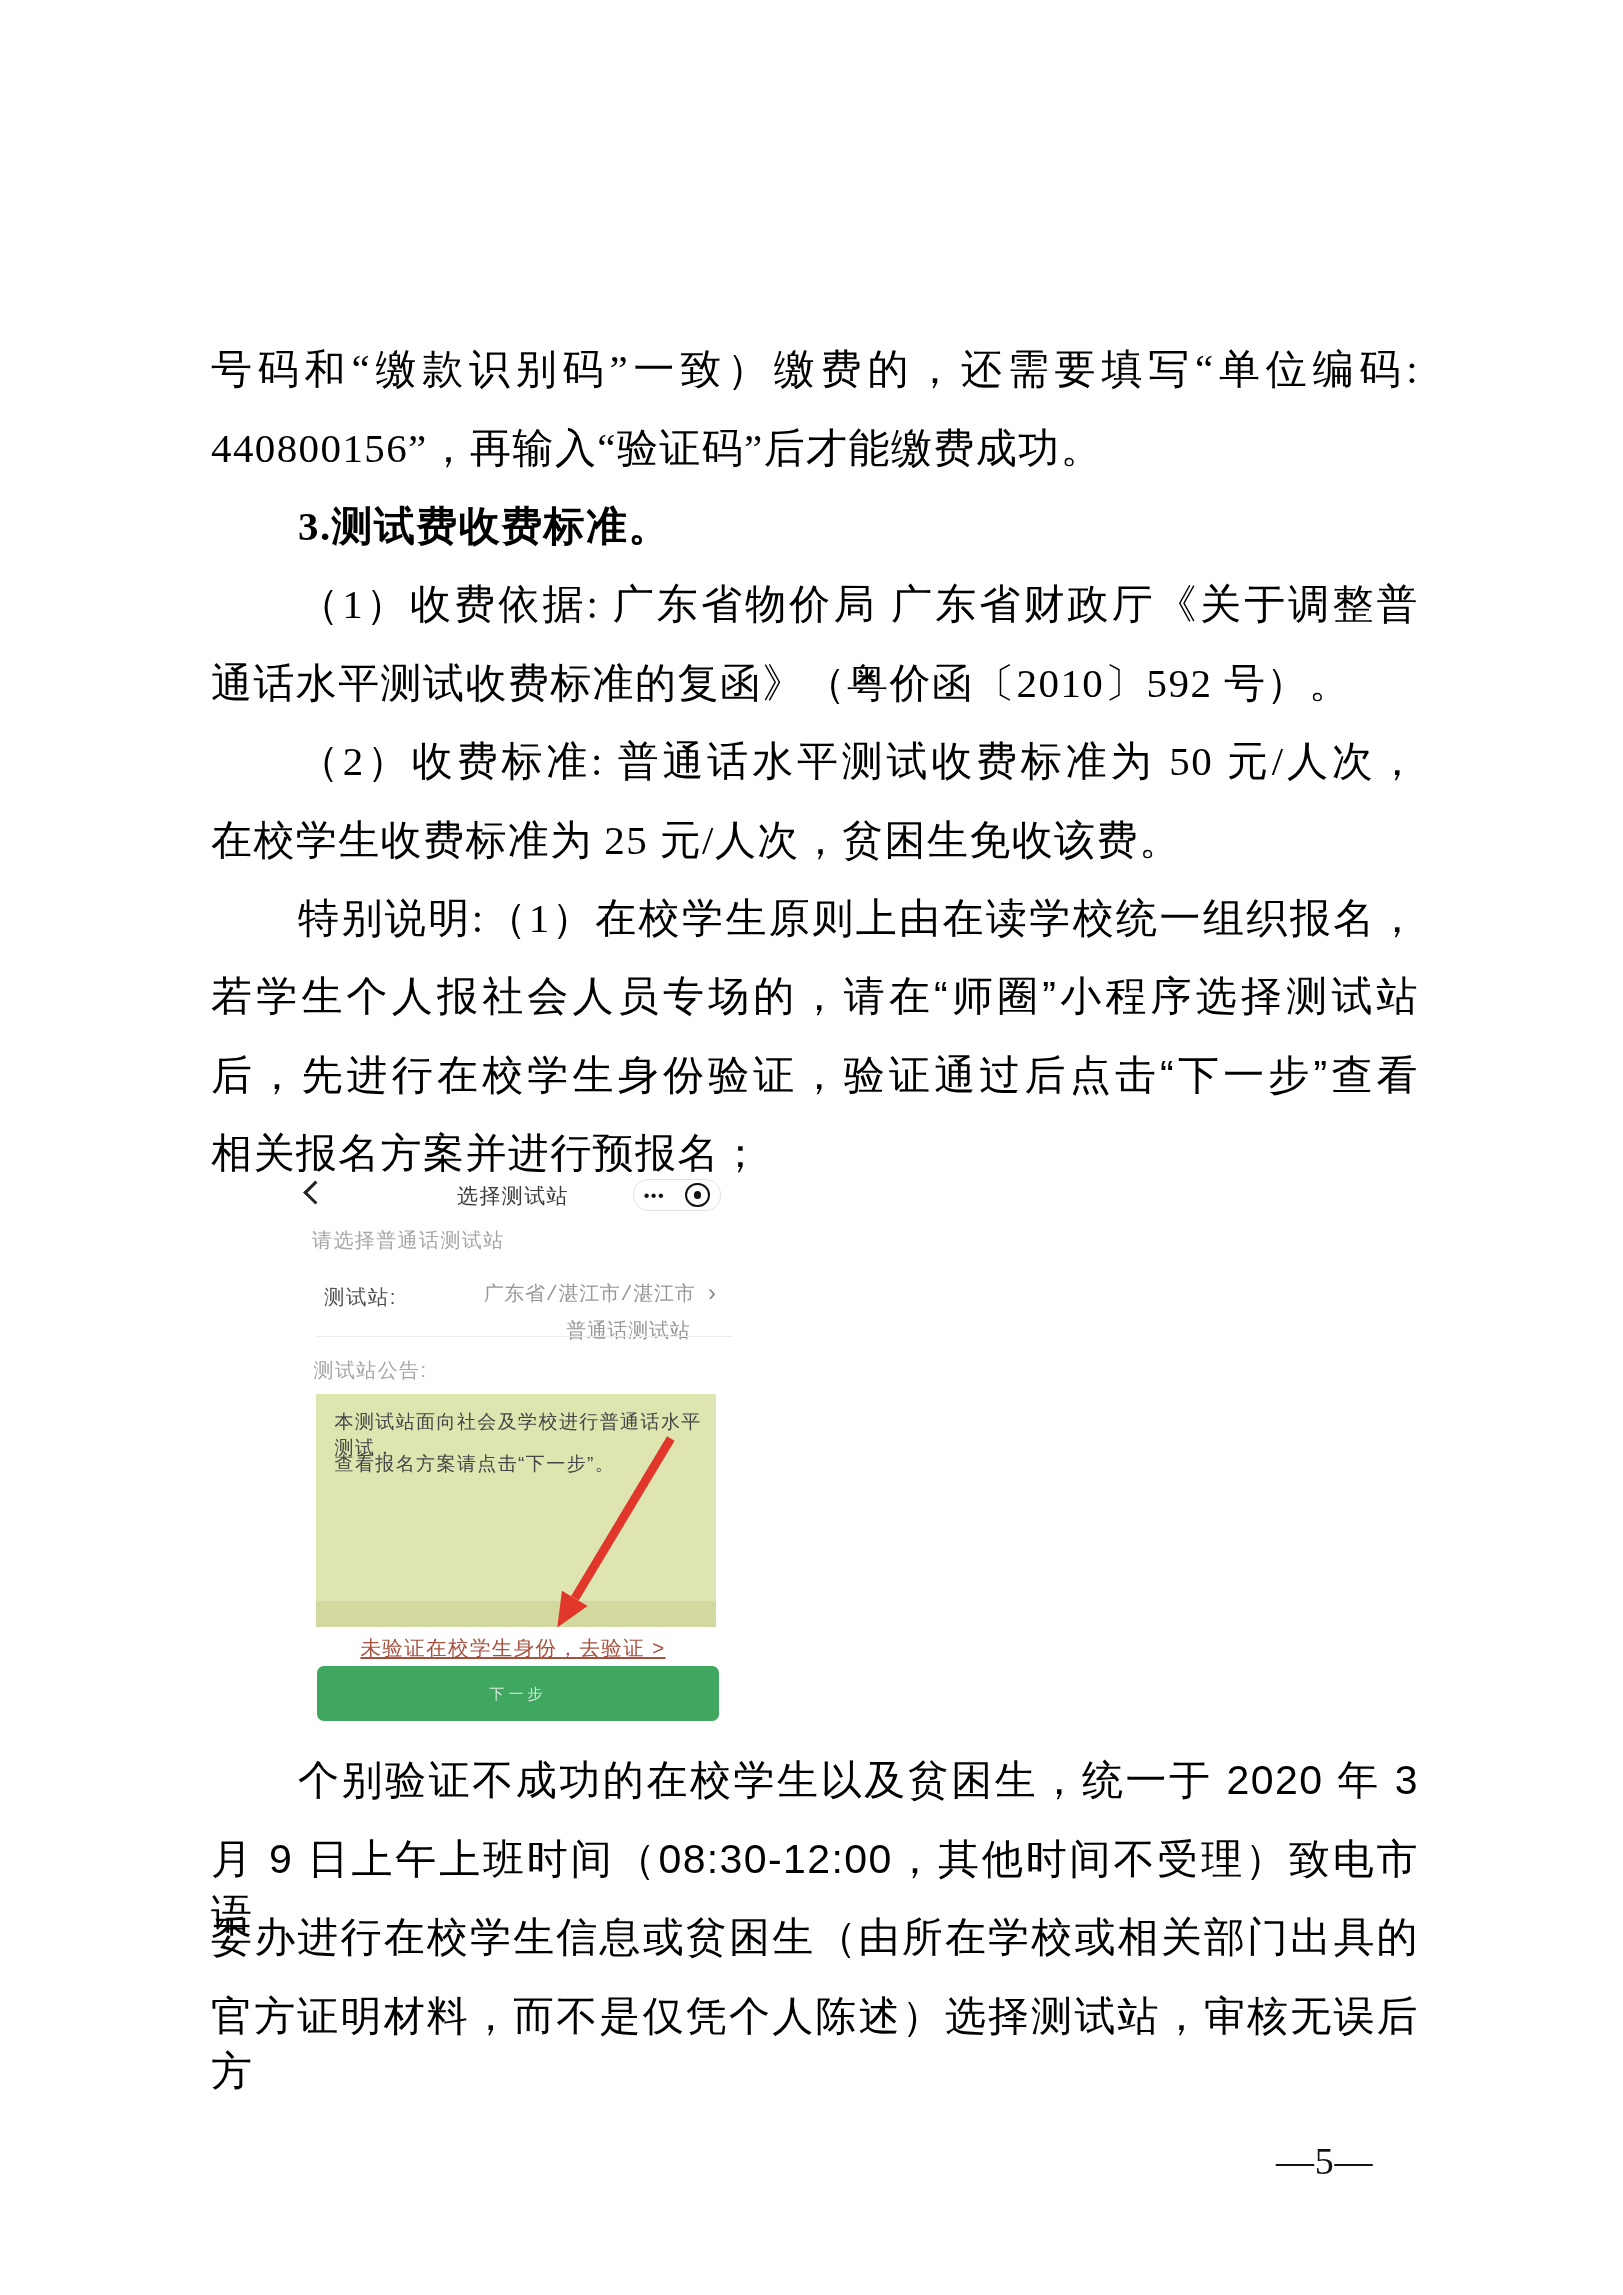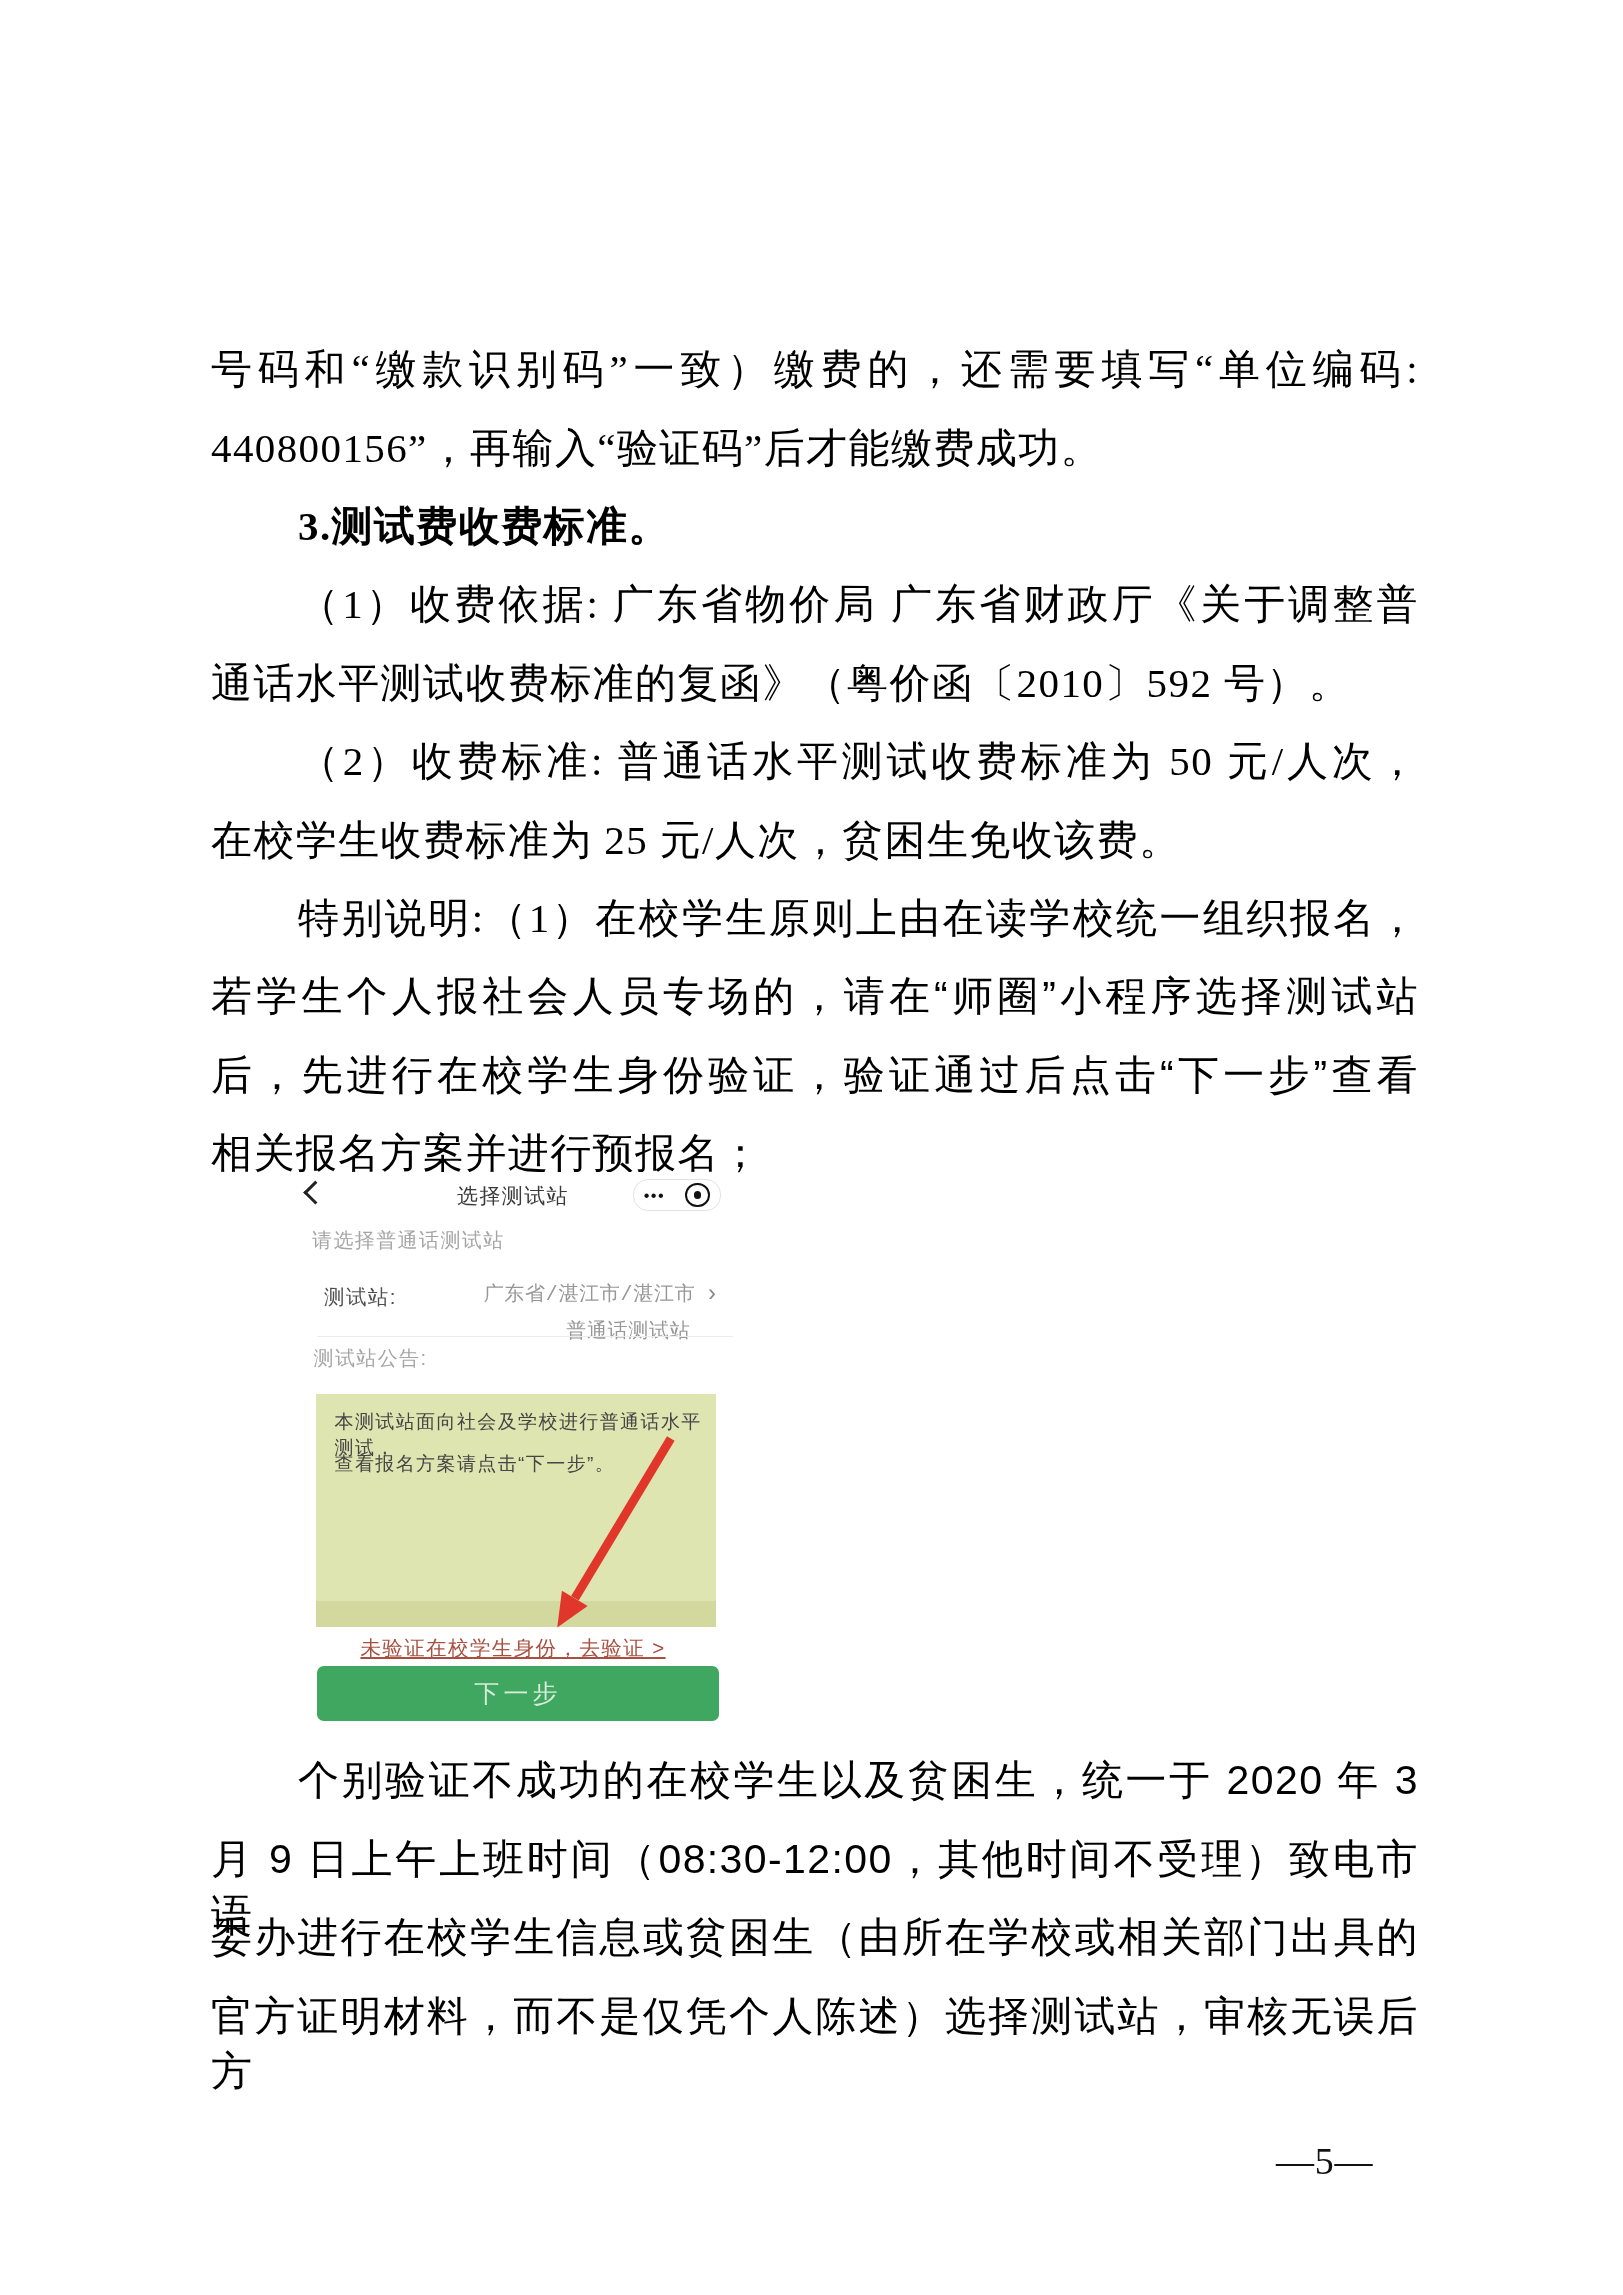--- a/index.html
+++ b/index.html
@@ -51,37 +51,37 @@
     background:#111;border-radius:50%;
   }
   .ma-prompt{position:absolute;left:19px;top:55px;font-size:20px;color:#a5a5a5;letter-spacing:1.4px;}
   .ma-station{position:absolute;left:31px;right:13.6px;top:108px;}
   .ma-st-label{position:absolute;left:0;top:2.7px;font-size:20.5px;color:#4f4f4f;letter-spacing:1.4px;}
   .ma-st-value{position:absolute;right:0;top:0;text-align:right;color:#979797;font-size:20px;letter-spacing:0.7px;font-family:Liberation Mono, monospace;}
   .ma-st-line1{white-space:nowrap;}
   .ma-st-chev{display:inline-block;margin-left:9.5px;color:#8a8a8a;font-size:23px;vertical-align:-1.4px;}
   .ma-st-line2{margin-top:8.2px;padding-right:29px;}
   .ma-divider{position:absolute;left:24px;right:0;top:164px;height:1.4px;background:#ececec;}
-  .ma-notice-label{position:absolute;left:20.5px;top:173px;font-size:20px;color:#a5a5a5;letter-spacing:1.4px;}
+  .ma-notice-label{position:absolute;left:20.5px;top:185px;font-size:20px;color:#a5a5a5;letter-spacing:1.4px;}
   .ma-notice{
     position:absolute;left:22.5px;top:222px;width:400px;height:233px;
     background:linear-gradient(#dfe5b0 0%,#dfe5b0 89%,#d3d99e 89%,#d3d99e 100%);
   }
   .ma-nb-line{position:absolute;left:19px;right:13.6px;font-size:19px;color:#454545;letter-spacing:1.4px;}
   .ma-nb-1{top:15px;}
   .ma-nb-2{top:57px;}
   .ma-arrow{position:absolute;left:252px;top:256px;width:136px;height:208px;}
   .ma-link{
     position:absolute;left:0;right:0;top:462px;text-align:center;
     font-size:20.5px;color:#a8503f;text-decoration:underline;letter-spacing:1.4px;cursor:pointer;
   }
   .ma-btn{
     position:absolute;left:24px;top:494px;width:402px;height:55px;
     background:#3fa75f;border-radius:6.8px;color:#d8ecdc;
-    font-size:25px;letter-spacing:4.1px;text-align:center;line-height:55px;cursor:pointer;
+    font-size:15px;letter-spacing:4.1px;text-align:center;line-height:55px;cursor:pointer;
   }
 </style>
 </head>
 <body>
 
 <div class="page">
 
   <div class="line just" style="top:310px">号码和“缴款识别码”一致）缴费的，还需要填写“单位编码:</div>
   <div class="line" style="top:389px">440800156”，再输入“验证码”后才能缴费成功。</div>
   <div class="line heading indent" style="top:467px">3.测试费收费标准。</div>

